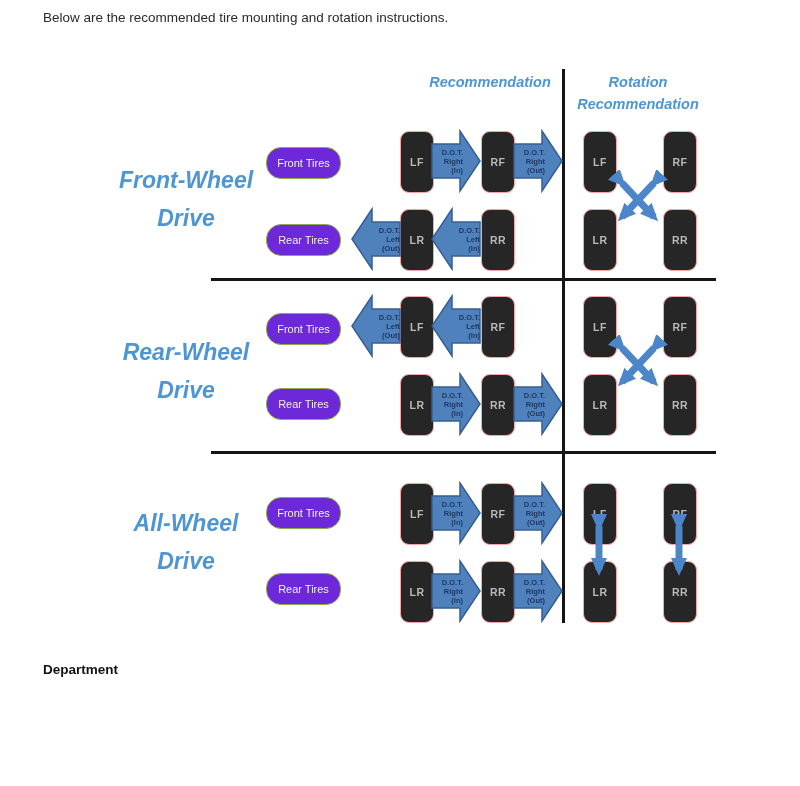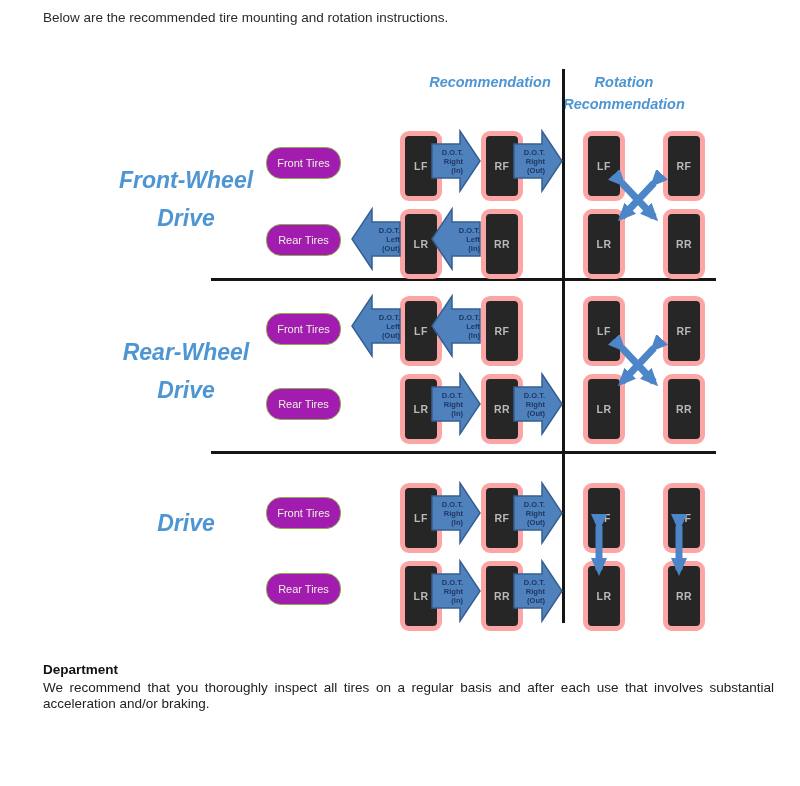--- a/index.html
+++ b/index.html
@@ -5,24 +5,24 @@
   html,body{margin:0;padding:0;background:#fff;}
   .page{position:relative;width:800px;height:786px;background:#ffffff;overflow:hidden;
         font-family:"Liberation Sans",sans-serif;margin-left:8px;}
   .intro{position:absolute;left:35px;top:10px;font-size:13.5px;color:#2a2a2a;}
   .hdr{position:absolute;top:71px;width:160px;text-align:center;color:#4E96D3;
        font-size:14.5px;font-weight:bold;font-style:italic;line-height:22px;}
   .vline{position:absolute;left:554px;top:69px;width:3px;height:554px;background:#151515;}
   .hline{position:absolute;left:203px;width:505px;height:3px;background:#151515;}
   .drive-label{position:absolute;left:73px;width:210px;text-align:center;color:#4E96D3;
        font-size:23px;font-weight:bold;font-style:italic;line-height:38px;}
-  .btn{position:absolute;left:258px;width:73px;height:30px;background:#a21caf;
+  .btn{position:absolute;left:258px;width:73px;height:30px;background:#6d28d9;
        border:1px solid #8CAC4B;border-radius:15px;color:#EDF2E0;font-size:11px;
        display:flex;align-items:center;justify-content:center;}
-  .tire{position:absolute;width:32px;height:60px;background:#262626;border:5px solid #fca5a5;
+  .tire{position:absolute;width:32px;height:60px;background:#262626;border:1px solid #fca5a5;
        border-radius:9px;color:#b9b9b9;font-size:10.5px;font-weight:bold;letter-spacing:.5px;
        display:flex;align-items:center;justify-content:center;}
   .arrow{position:absolute;width:50px;height:64px;}
   .arrow svg{position:absolute;left:0;top:0;width:100%;height:100%;}
   .arrow polygon{fill:#4F81BD;stroke:#365F91;stroke-width:1.5;}
   .atxt{position:absolute;top:0;height:100%;width:31px;display:flex;flex-direction:column;
        align-items:flex-end;justify-content:center;font-size:7.5px;font-weight:bold;
        color:#1F3864;line-height:9px;text-align:center;}
   .arrow.r .atxt{left:1px;} .arrow.l .atxt{right:1px;}
   .rot{position:absolute;}
@@ -44,21 +44,21 @@
         <path d="M0,0 L18,8 L0,16 Z" fill="#4C86C8"></path>
       </marker>
     </defs>
   </svg>
 
   <div class="intro">Below are the recommended tire mounting and rotation instructions.</div>
 
   <div class="hdr" style="left:402px">
     <div>Recommendation</div>
   </div>
-  <div class="hdr" style="left:536px">
+  <div class="hdr" style="left:550px">
     <div>Rotation</div>
     <div>Recommendation</div>
   </div>
 
   <div class="vline"></div>
   <div class="hline" style="top:278px"></div>
   <div class="hline" style="top:451px"></div>
 
   <div class="drive-label" style="top:161px">
     <div>Front-Wheel</div>
@@ -178,20 +178,21 @@
   <div class="tire" style="left:575px;top:296px">LF</div>
   <div class="tire" style="left:655px;top:296px">RF</div>
   <div class="tire" style="left:575px;top:374px">LR</div>
   <div class="tire" style="left:655px;top:374px">RR</div>
   <svg class="rot" style="left:598px;top:335px" width="64" height="60">
     <line x1="16" y1="13" x2="48" y2="47" marker-start="url(#mk)" marker-end="url(#mk)"></line>
     <line x1="48" y1="13" x2="16" y2="47" marker-start="url(#mk)" marker-end="url(#mk)"></line>
   </svg>
 
   <div class="drive-label" style="top:504px">
+    <div>All-Wheel</div>
     <div>Drive</div>
   </div>
   <div class="btn" style="top:497px">Front Tires</div>
   <div class="btn" style="top:573px">Rear Tires</div>
 
   <div class="tire" style="left:392px;top:483px">LF</div>
   <div class="tire" style="left:473px;top:483px">RF</div>
   <div class="tire" style="left:392px;top:561px">LR</div>
   <div class="tire" style="left:473px;top:561px">RR</div>
 
@@ -241,15 +242,14 @@
   <div class="tire" style="left:575px;top:561px">LR</div>
   <div class="tire" style="left:655px;top:561px">RR</div>
   <svg class="rot" style="left:580px;top:512px" width="22" height="72">
     <line x1="11" y1="14" x2="11" y2="58" marker-start="url(#mk)" marker-end="url(#mk)"></line>
   </svg>
   <svg class="rot" style="left:660px;top:512px" width="22" height="72">
     <line x1="11" y1="14" x2="11" y2="58" marker-start="url(#mk)" marker-end="url(#mk)"></line>
   </svg>
 
   <div class="foot-h">Department</div>
-  <div class="foot-p">We recommend that you thoroughly inspect all tires on a regular basis and after each use that involves substantial acceleration and/or braking.</div>
 
 </div>
 
 </body></html>

